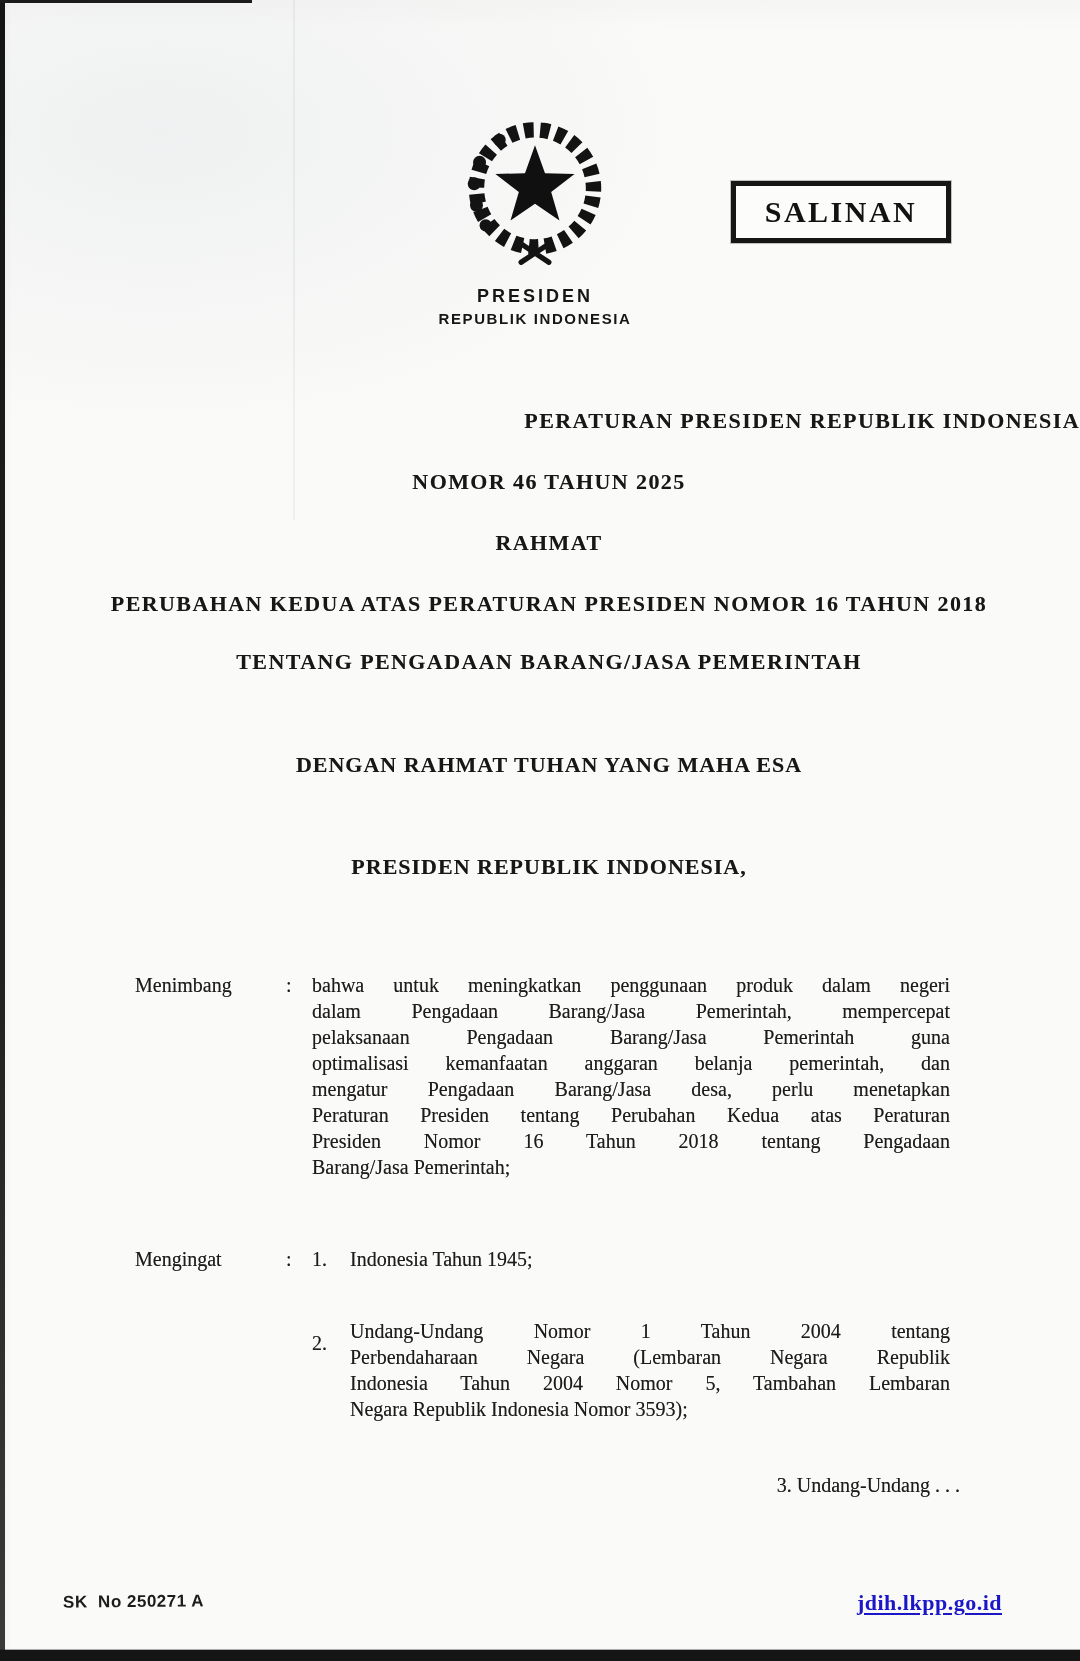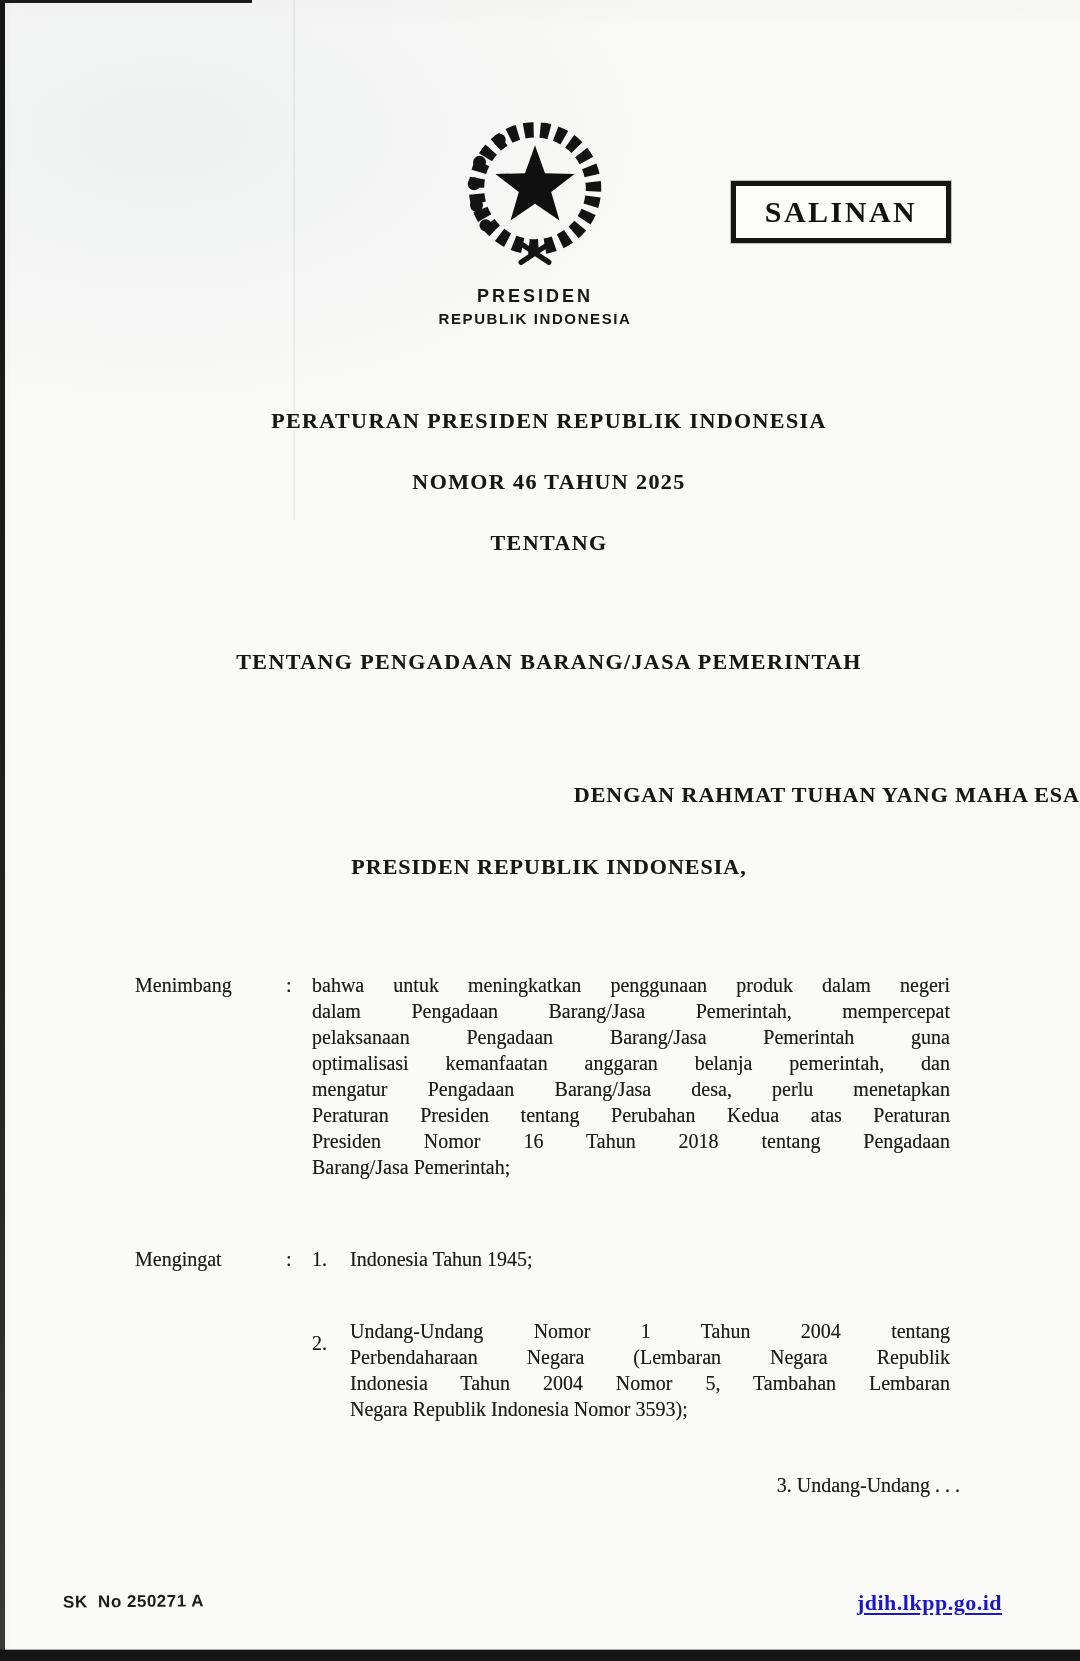--- a/index.html
+++ b/index.html
@@ -33,22 +33,22 @@
     position:absolute;left:731px;top:181px;width:210px;height:52px;
     border:5px solid #161616;box-shadow:0 0 0 1px rgba(22,22,22,0.25);
     display:flex;align-items:center;justify-content:center;
     font-weight:700;font-size:30px;letter-spacing:2.5px;color:#121212;
     background:#fcfcfa;
   }
 
   
   .cline{position:absolute;left:18px;width:1062px;text-align:center;font-weight:700;color:#171716;
          font-size:22px;letter-spacing:1.4px;white-space:nowrap;text-shadow:0 0 0.4px rgba(20,20,20,0.4);}
-  .t1{top:408px;} .t2{top:469px;} .t3{top:530px;} .t4{top:591px;} .t5{top:649px;}
-  .inv{top:782px;letter-spacing:1px;text-align:right;}
+  .t1{top:408px;text-align:right;} .t2{top:469px;} .t3{top:530px;} .t4{top:591px;} .t5{top:649px;}
+  .inv{top:752px;letter-spacing:1px;}
   .auth{top:854px;letter-spacing:1px;}
 
   
   .body-text{font-size:20px;line-height:26px;text-shadow:0 0 0.5px rgba(25,24,22,0.5);}
   .sec-label{position:absolute;left:135px;white-space:nowrap;}
   .sec-colon{position:absolute;left:286px;}
   .menimbang-label,.menimbang-colon{top:972px;}
   .mengingat-label,.mengingat-colon{top:1246px;}
   .menimbang-para{position:absolute;left:312px;top:972px;width:638px;}
   .jlines > div{text-align:justify;text-align-last:justify;height:26px;overflow:hidden;}
@@ -87,21 +87,22 @@
       <polygon fill="#101010" points="50,19 56.5,37.1 75.7,37.7 60.5,49.4 65.9,67.8 50,57 34.1,67.8 39.5,49.4 24.3,37.7 43.5,37.1"></polygon>
     </svg>
     <div class="org1">PRESIDEN</div>
     <div class="org2">REPUBLIK INDONESIA</div>
   </div>
 
   <div class="stamp">SALINAN</div>
 
   <div class="cline t1">PERATURAN PRESIDEN REPUBLIK INDONESIA</div>
   <div class="cline t2">NOMOR 46 TAHUN 2025</div>
-  <div class="cline t3">TENTANG</div>
+  <div class="cline t3">RAHMAT</div>
+  <div class="cline t4">PERUBAHAN KEDUA ATAS PERATURAN PRESIDEN NOMOR 16 TAHUN 2018</div>
   <div class="cline t5">TENTANG PENGADAAN BARANG/JASA PEMERINTAH</div>
 
   <div class="cline inv">DENGAN RAHMAT TUHAN YANG MAHA ESA</div>
   <div class="cline auth">PRESIDEN REPUBLIK INDONESIA,</div>
 
   <div class="sec-label body-text menimbang-label">Menimbang</div>
   <div class="sec-colon body-text menimbang-colon">:</div>
   <div class="menimbang-para body-text jlines">
       <div>bahwa untuk meningkatkan penggunaan produk dalam negeri</div>
       <div>dalam Pengadaan Barang/Jasa Pemerintah, mempercepat</div>

